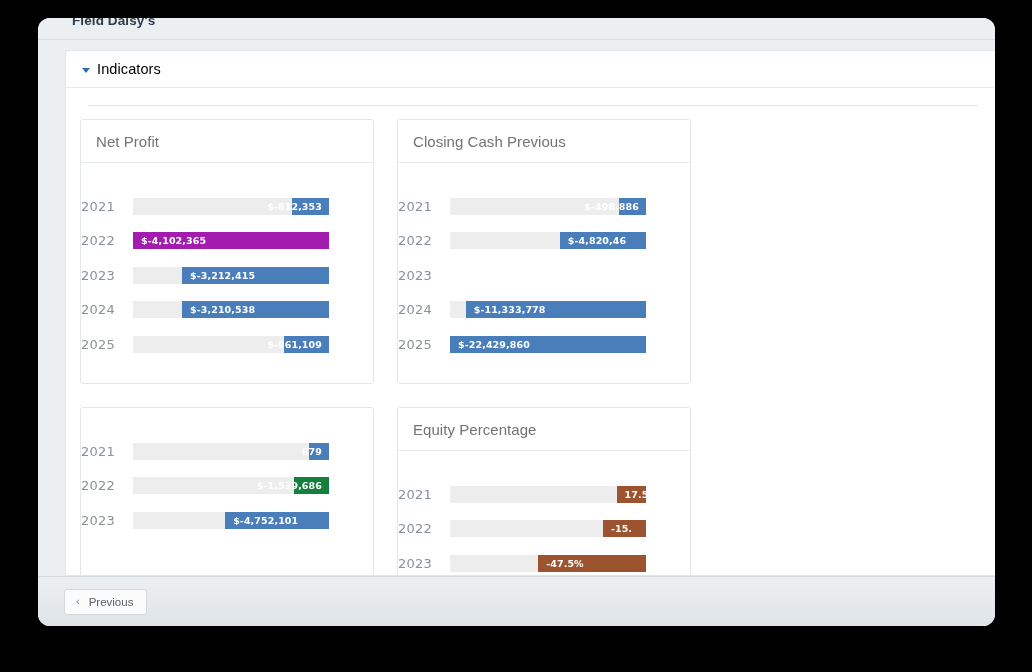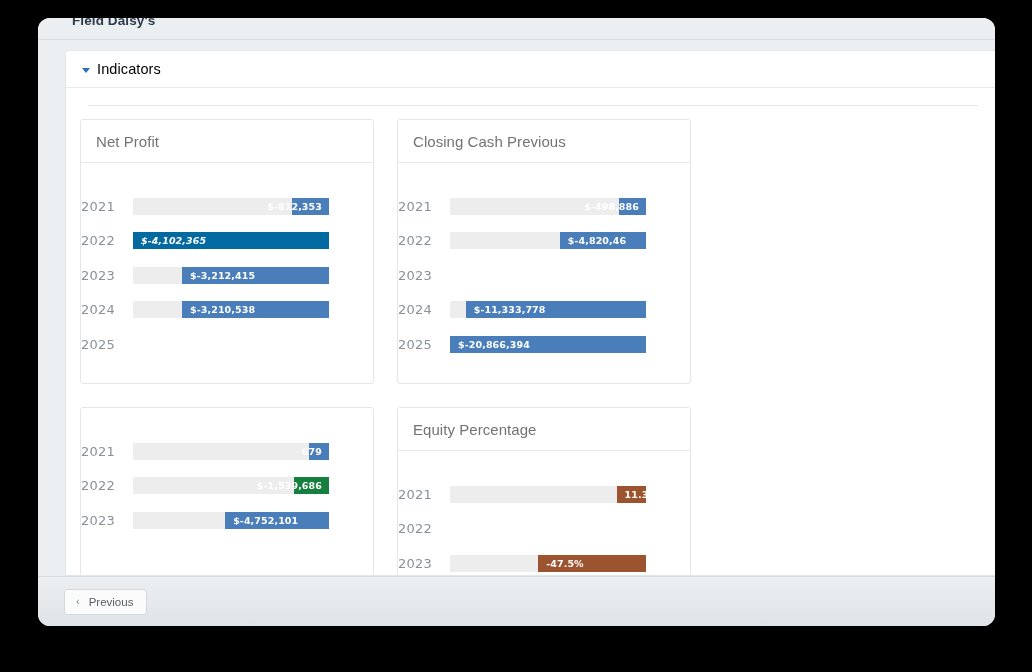--- a/index.html
+++ b/index.html
@@ -231,21 +231,21 @@
                 <div class="bar-year">2021</div>
                 <div class="bar-track">
                   <div class="bar-fill overflow" style="width: 19%; background: rgb(74, 126, 187);">
                     <span class="bar-value">$-812,353</span>
                   </div>
                 </div>
               </div>
               <div class="bar-row">
                 <div class="bar-year">2022</div>
                 <div class="bar-track">
-                  <div class="bar-fill" style="width: 100%; background: #0369a1; font-style: italic;">
+                  <div class="bar-fill" style="width: 100%; background: #a21caf;">
                     <span class="bar-value">$-4,102,365</span>
                   </div>
                 </div>
               </div>
               <div class="bar-row">
                 <div class="bar-year">2023</div>
                 <div class="bar-track">
                   <div class="bar-fill" style="width: 75%; background: rgb(74, 126, 187);">
                     <span class="bar-value">$-3,212,415</span>
                   </div>
@@ -254,20 +254,25 @@
               <div class="bar-row">
                 <div class="bar-year">2024</div>
                 <div class="bar-track">
                   <div class="bar-fill" style="width: 75%; background: rgb(74, 126, 187);">
                     <span class="bar-value">$-3,210,538</span>
                   </div>
                 </div>
               </div>
               <div class="bar-row">
                 <div class="bar-year">2025</div>
+                <div class="bar-track">
+                  <div class="bar-fill overflow" style="width: 23%; background: rgb(74, 126, 187);">
+                    <span class="bar-value">$-961,109</span>
+                  </div>
+                </div>
               </div>
             </div>
           </div>
           <div class="ind-card tall">
             <div class="card-head">
               <span class="card-title">Closing Cash Previous</span>
             </div>
             <div class="card-body">
               <div class="bar-row">
                 <div class="bar-year">2021</div>
@@ -293,21 +298,21 @@
                 <div class="bar-track">
                   <div class="bar-fill" style="width: 92%; background: rgb(74, 126, 187);">
                     <span class="bar-value">$-11,333,778</span>
                   </div>
                 </div>
               </div>
               <div class="bar-row">
                 <div class="bar-year">2025</div>
                 <div class="bar-track">
                   <div class="bar-fill" style="width: 100%; background: rgb(74, 126, 187);">
-                    <span class="bar-value">$-20,866,394</span>
+                    <span class="bar-value">$-22,429,860</span>
                   </div>
                 </div>
               </div>
             </div>
           </div>
           <div class="ind-card tall">
             <div class="card-body">
               <div class="bar-row">
                 <div class="bar-year">2021</div>
                 <div class="bar-track">
@@ -336,26 +341,31 @@
           </div>
           <div class="ind-card short">
             <div class="card-head">
               <span class="card-title">Equity Percentage</span>
             </div>
             <div class="card-body">
               <div class="bar-row">
                 <div class="bar-year">2021</div>
                 <div class="bar-track">
                   <div class="bar-fill" style="width: 15%; background: rgb(156, 84, 48);">
-                    <span class="bar-value">11.3</span>
+                    <span class="bar-value">17.5</span>
                   </div>
                 </div>
               </div>
               <div class="bar-row">
                 <div class="bar-year">2022</div>
+                <div class="bar-track">
+                  <div class="bar-fill" style="width: 22%; background: rgb(156, 84, 48);">
+                    <span class="bar-value">-15.</span>
+                  </div>
+                </div>
               </div>
               <div class="bar-row">
                 <div class="bar-year">2023</div>
                 <div class="bar-track">
                   <div class="bar-fill" style="width: 55%; background: rgb(156, 84, 48);">
                     <span class="bar-value">-47.5%</span>
                   </div>
                 </div>
               </div>
             </div>

